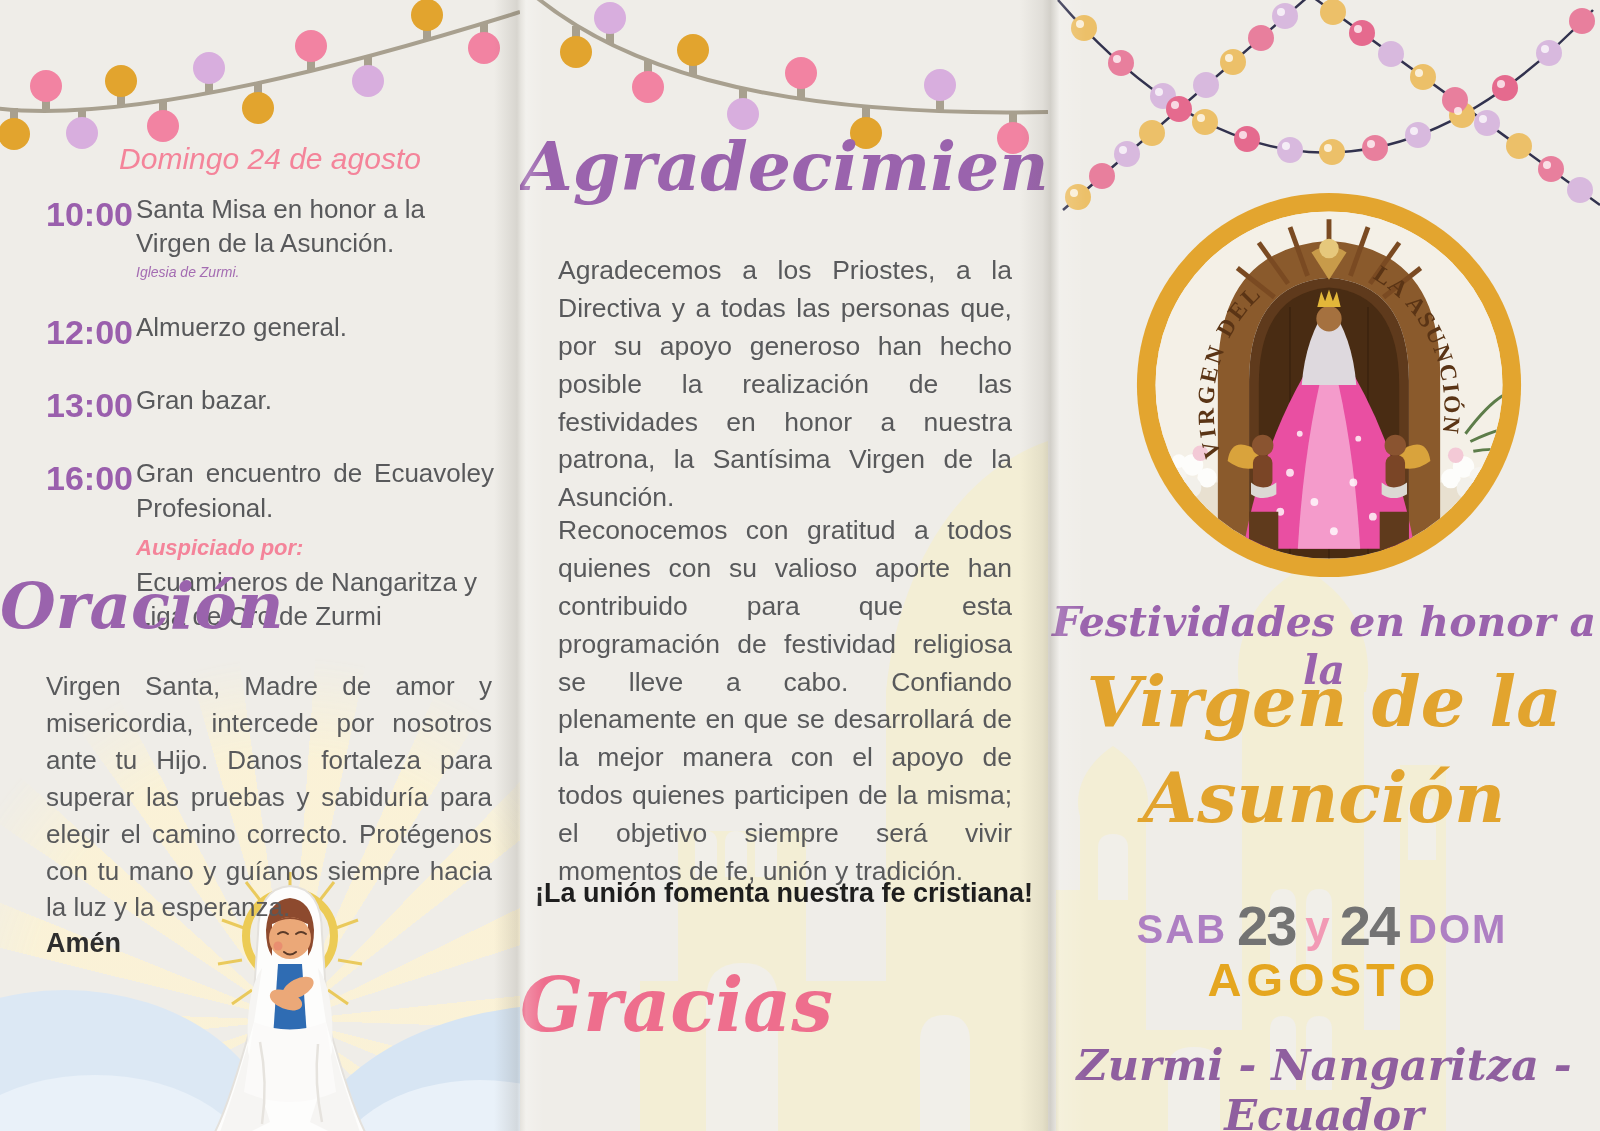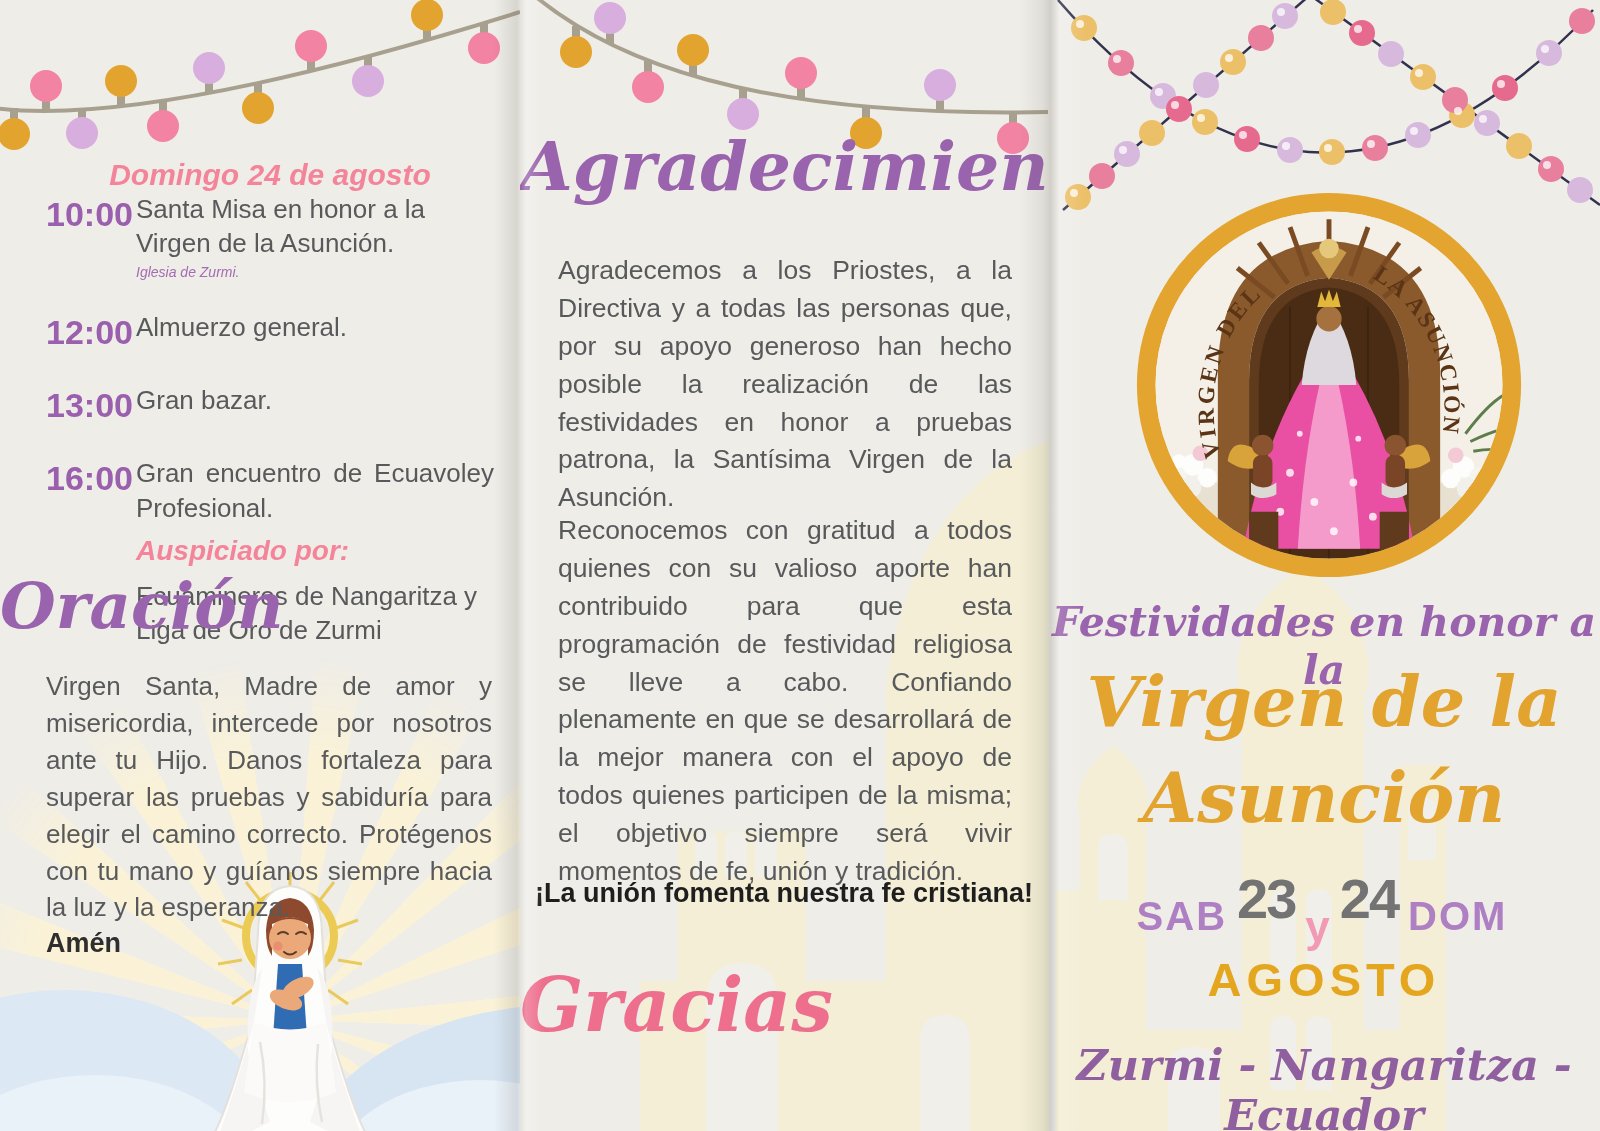--- a/index.html
+++ b/index.html
@@ -17,29 +17,29 @@
   .fold { position:absolute; top:0; height:100%; z-index:40; pointer-events:none; }
   .fold-1 { left:494px;  width:50px;
     background:linear-gradient(90deg, rgba(95,90,78,0) 0%, rgba(95,90,78,0.16) 46%, rgba(95,90,78,0.06) 54%, rgba(255,255,255,0.22) 64%, rgba(95,90,78,0) 100%); }
   .fold-2 { left:1020px; width:66px;
     background:linear-gradient(90deg, rgba(95,90,78,0) 0%, rgba(95,90,78,0.10) 34%, rgba(95,90,78,0.20) 46%, rgba(255,255,255,0.16) 60%, rgba(95,90,78,0) 100%); }
 
   .script { font-family:"DejaVu Serif", serif; font-style:italic; }
 
   
   .garland { position:absolute; left:0; top:0; z-index:2; }
-  .day-title { position:absolute; top:158px; left:30px; right:10px; text-align:center;
-    font-style:italic; font-weight:bold; font-size:30px; color:#f4849a; z-index:5; }
+  .day-title { position:absolute; top:142px; left:30px; right:10px; text-align:center;
+    font-style:italic; font-weight:normal; font-size:30px; color:#f4849a; z-index:5; }
   .schedule { position:absolute; top:192px; left:46px; right:26px; z-index:5; }
   .sched-row { display:flex; margin-bottom:29px; }
   .sched-time { flex:none; width:90px; font-weight:bold; font-size:34px; color:#9a5fad; line-height:1.3; }
   .sched-desc { flex:1; font-size:26px; color:#58595b; line-height:1.32; }
   .sched-desc .justify { text-align:justify; }
   .note-purple { font-style:italic; color:#a46cb2; font-size:14px; margin-top:2px; }
-  .note-pink   { font-style:italic; color:#f4849a; font-size:28px; font-weight:bold; margin-top:8px; margin-bottom:9px; }
+  .note-pink   { font-style:italic; color:#f4849a; font-size:22px; font-weight:bold; margin-top:8px; margin-bottom:3px; }
 
   .sunburst { position:absolute; left:-165px; top:565px; width:910px; height:910px; border-radius:50%;
     background:repeating-conic-gradient(from -96deg, rgba(250,242,214,0.95) 0deg 8deg, rgba(250,242,214,0) 8deg 20deg);
     -webkit-mask:radial-gradient(closest-side, #000 0%, #000 58%, transparent 80%);
     mask:radial-gradient(closest-side, #000 0%, #000 58%, transparent 80%);
     z-index:1; }
   .cloud { position:absolute; border-radius:50%; z-index:2; }
   .cloud-1 { left:-150px; top:990px;  width:430px; height:330px; background:#dce8f4; }
   .cloud-2 { left:290px;  top:1005px; width:540px; height:380px; background:#d7e5f3; }
   .cloud-3 { left:-70px;  top:1075px; width:330px; height:220px; background:#e9f1f9; }
@@ -68,21 +68,21 @@
   
   .beads-svg { position:absolute; left:0; top:0; z-index:2; }
   .medallion { position:absolute; left:86px; top:190px; z-index:3; }
   .fest-subtitle { position:absolute; top:598px; left:0; right:0; text-align:center;
     font-size:41px; font-weight:bold; color:#9a63ad; z-index:5; }
   .fest-title-1 { position:absolute; top:660px; left:0; right:0; text-align:center;
     font-size:70px; font-weight:bold; color:#e2a42e; z-index:5; }
   .fest-title-2 { position:absolute; top:756px; left:0; right:0; text-align:center;
     font-size:70px; font-weight:bold; color:#e2a42e; z-index:5; }
   .date-row { position:absolute; top:872px; left:0; right:4px; display:flex;
-    justify-content:center; align-items:flex-start; gap:10px; z-index:5; }
+    justify-content:center; align-items:flex-end; gap:10px; z-index:5; }
   .date-daylabel { font-size:40px; font-weight:800; color:#ae7fc3; letter-spacing:2px; padding-top:22px; }
   .date-num { font-size:56px; font-weight:800; color:#737373; line-height:0.95; letter-spacing:-2px; }
   .date-conn { font-size:44px; font-weight:800; color:#f29ab5; padding-top:30px; }
   .date-month { position:absolute; top:952px; left:0; right:0; text-align:center;
     font-size:47px; font-weight:800; letter-spacing:5px; color:#e5a61f; z-index:5; }
   .location { position:absolute; top:1040px; left:0; right:0; text-align:center;
     font-size:43px; font-weight:bold; color:#8f5f9f; z-index:5; }
 </style>
 </head>
 <body>
@@ -230,21 +230,21 @@
         <rect x="342" y="107" width="8" height="13" fill="#a8a08f"></rect>
           <circle cx="346" cy="133" r="16" fill="#e2a42e"></circle>
         <rect x="416" y="97" width="8" height="14" fill="#a8a08f"></rect>
           <circle cx="420" cy="85" r="16" fill="#d8aede"></circle>
         <rect x="489" y="112" width="8" height="13" fill="#a8a08f"></rect>
           <circle cx="493" cy="138" r="16" fill="#f283a2"></circle>
       </g>
     </svg>
 
     <h1 class="script agradecimiento">Agradecimiento</h1>
-    <p class="mid-p mid-p1">Agradecemos a los Priostes, a la Directiva y a todas las personas que, por su apoyo generoso han hecho posible la realización de las festividades en honor a pruebas patrona, la Santísima Virgen de la Asunción.</p>
+    <p class="mid-p mid-p1">Agradecemos a los Priostes, a la Directiva y a todas las personas que, por su apoyo generoso han hecho posible la realización de las festividades en honor a nuestra patrona, la Santísima Virgen de la Asunción.</p>
     <p class="mid-p mid-p2">Reconocemos con gratitud a todos quienes con su valioso aporte han contribuido para que esta programación de festividad religiosa se lleve a cabo. Confiando plenamente en que se desarrollará de la mejor manera con el apoyo de todos quienes participen de la misma; el objetivo siempre será vivir momentos de fe, unión y tradición.</p>
     <p class="slogan">¡La unión fomenta nuestra fe cristiana!</p>
     <h1 class="script gracias">Gracias</h1>
   </section>
 
   <section class="panel panel-right">
 
     <svg class="watermark" style="left:0; top:560px;" width="552" height="571" viewBox="0 0 552 571">
       <g fill="#f3eed5">
         <path d="M255 8 C312 38 326 92 318 132 L192 132 C184 92 198 38 255 8 Z"></path>

